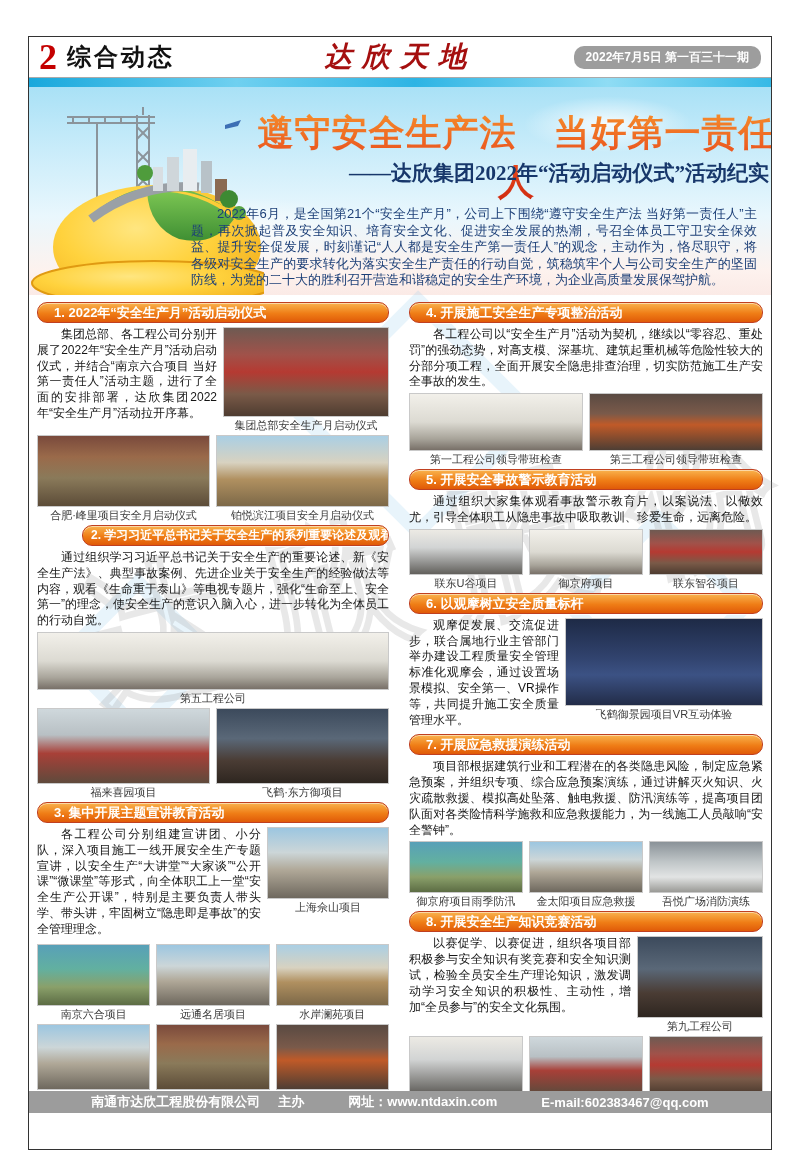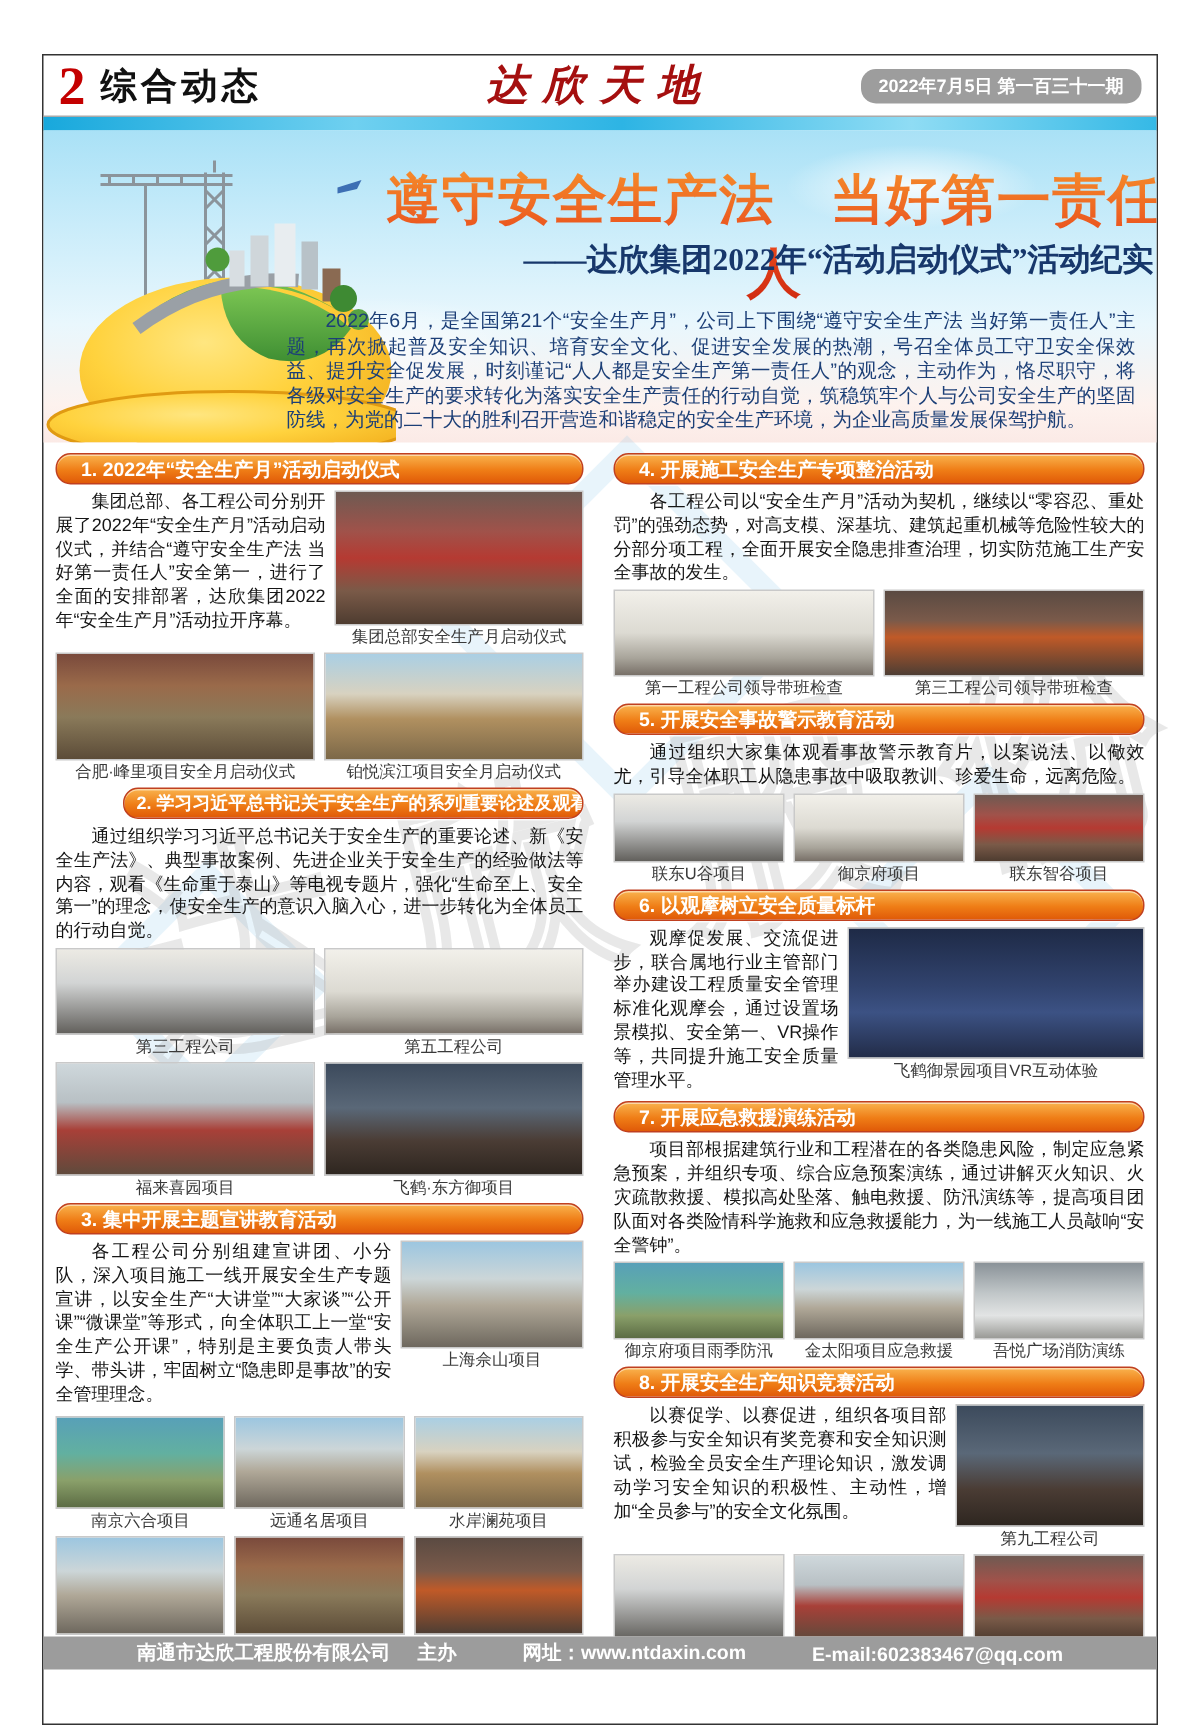--- a/index.html
+++ b/index.html
@@ -159,44 +159,40 @@
     <div class="dia" style="left:300px;top:290px;"></div>
     <div class="dia" style="left:560px;top:500px;width:110px;height:110px;"></div>
     <div class="dia" style="left:50px;top:560px;width:90px;height:90px;"></div>
 
     <div class="cols">
 
       <div class="col-l">
 
         <div class="s-bar">1. 2022年“安全生产月”活动启动仪式</div>
         <div class="row">
-          <p class="body" style="width:180px;flex:none;">集团总部、各工程公司分别开展了2022年“安全生产月”活动启动仪式，并结合“遵守安全生产法 当好第一责任人”安全第一，进行了全面的安排部署，达欣集团2022年“安全生产月”活动拉开序幕。</p>
+          <p class="body" style="width:180px;flex:none;">集团总部、各工程公司分别开展了2022年“安全生产月”活动启动仪式，并结合“南京六合项目 当好第一责任人”活动主题，进行了全面的安排部署，达欣集团2022年“安全生产月”活动拉开序幕。</p>
           <figure style="flex:1;min-width:0;">
             <div class="ph t-meet" style="height:90px;"></div>
             <figcaption>集团总部安全生产月启动仪式</figcaption>
           </figure>
         </div>
         <div class="rown">
           <figure>
             <div class="ph t-crowd2" style="height:72px;"></div>
             <figcaption>合肥·峰里项目安全月启动仪式</figcaption>
           </figure>
           <figure>
             <div class="ph t-crowd" style="height:72px;"></div>
             <figcaption>铂悦滨江项目安全月启动仪式</figcaption>
           </figure>
         </div>
 
         <div class="s-bar sm">2. 学习习近平总书记关于安全生产的系列重要论述及观看专题片</div>
         <p class="body">通过组织学习习近平总书记关于安全生产的重要论述、新《安全生产法》、典型事故案例、先进企业关于安全生产的经验做法等内容，观看《生命重于泰山》等电视专题片，强化“生命至上、安全第一”的理念，使安全生产的意识入脑入心，进一步转化为全体员工的行动自觉。</p>
         <div class="rown">
-          <figure>
-            <div class="ph t-room" style="height:58px;"></div>
-            <figcaption>第三工程公司</figcaption>
-          </figure>
           <figure>
             <div class="ph t-room2" style="height:58px;"></div>
             <figcaption>第五工程公司</figcaption>
           </figure>
         </div>
         <div class="rown">
           <figure>
             <div class="ph t-meet2" style="height:76px;"></div>
             <figcaption>福来喜园项目</figcaption>
           </figure>

